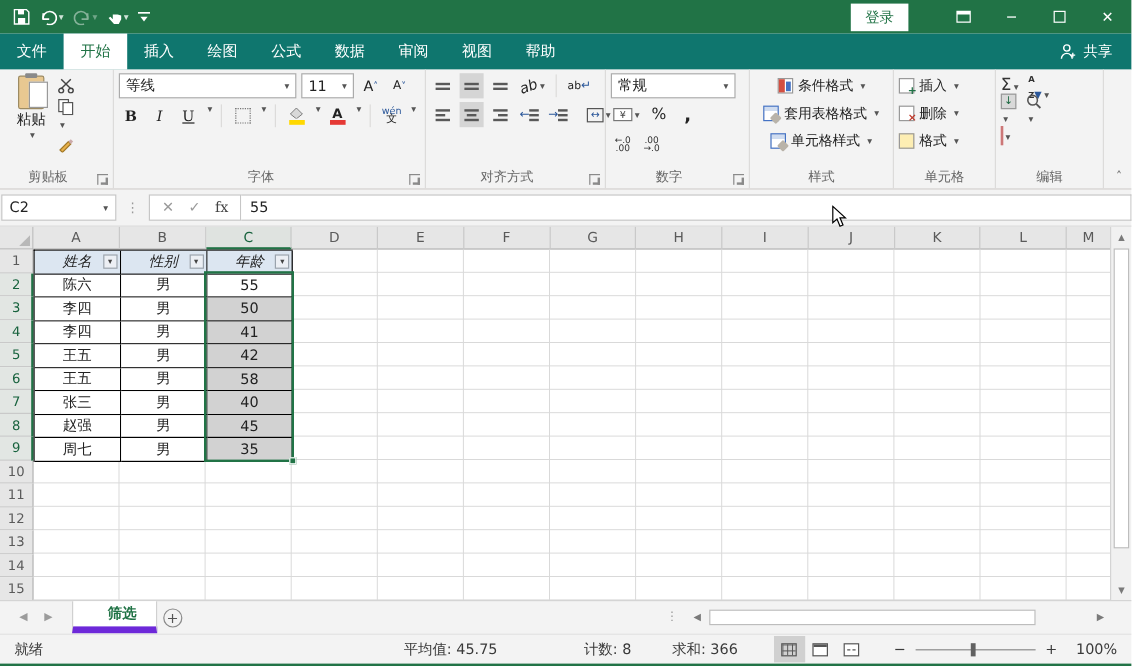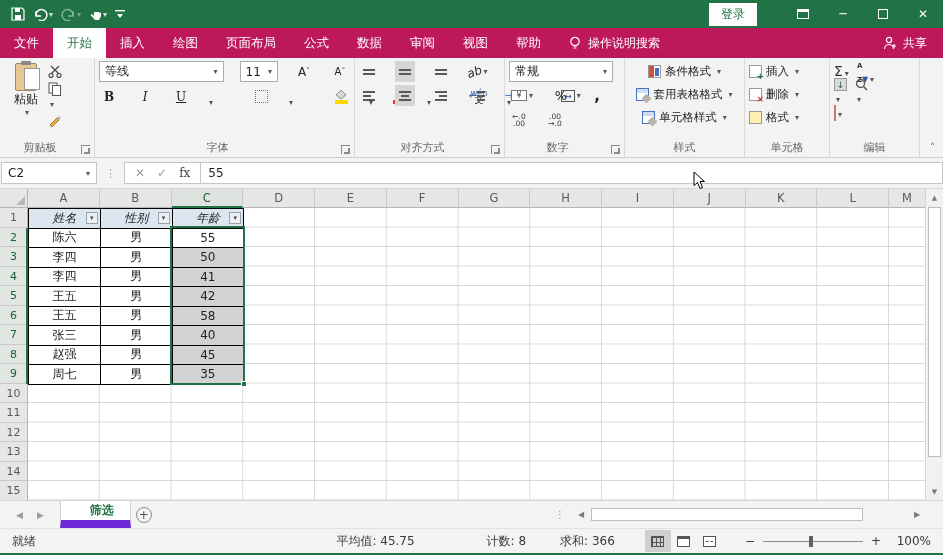--- a/index.html
+++ b/index.html
@@ -14,21 +14,21 @@
   .qat-btn .dd { font-size: 8px; margin-left: 1px; color: #cfe3d8; }
   .dim { opacity: .45; }
   .title { position: absolute; left: 0; right: 0; text-align: center; font-size: 12.5px; color: #fff; pointer-events: none; }
   .tb-right { margin-left: auto; display: flex; align-items: center; height: 100%; }
   .login-btn { background: #fff; color: #217346; border: none; font-size: 12px; padding: 3px 12px; margin-right: 26px; font-family: inherit; }
   .winbtn { width: 40px; height: 28px; display: flex; align-items: center; justify-content: center; color: #fff; font-size: 12px; }
   .maxbox { width: 10px; height: 10px; border: 1px solid #fff; display: inline-block; }
   .ribopt { width: 12px; height: 10px; border: 1px solid #fff; border-top-width: 3px; display: inline-block; }
 
   
-  .tabrow { height: 30px; background: #be185d; display: flex; align-items: stretch; color: #fff; flex: 0 0 auto; }
+  .tabrow { height: 30px; background: #0f766e; display: flex; align-items: stretch; color: #fff; flex: 0 0 auto; }
   .mtab { padding: 7px 14px 6px; font-size: 12.5px; display: flex; align-items: center; }
   .mtab.active { background: #fff; color: #217346; }
   .search-box { display: flex; align-items: center; gap: 7px; padding: 0 14px; color: #fff; }
   .share { margin-left: auto; display: flex; align-items: center; gap: 6px; padding-right: 16px; }
 
   
   .ribbon { height: 100px; background: #f3f3f3; border-bottom: 1px solid #d2d0ce; display: flex; position: relative; flex: 0 0 auto; }
   .rgroup { position: relative; border-right: 1px solid #dcdbda; padding: 3px 4px 16px; display: flex; }
   .glabel { position: absolute; bottom: 2px; left: 0; right: 14px; text-align: center; font-size: 11px; color: #666; }
   .glabel.center { right: 0; }
@@ -44,21 +44,21 @@
   
   .g-clip { width: 95px; }
   .paste-big { display: flex; flex-direction: column; align-items: center; width: 44px; padding-top: 2px; }
   .clip-col { display: flex; flex-direction: column; gap: 4px; padding-top: 4px; }
   .clipboard-ic { width: 22px; height: 28px; background: #e8c891; border: 1px solid #9c8a62; border-radius: 2px; position: relative; }
   .clipboard-ic::before { content:""; position: absolute; left: 5px; top: -3px; width: 10px; height: 4px; background: #8a8a8a; border-radius: 1px; }
   .clipboard-ic::after { content:""; position: absolute; right: -4px; top: 4px; width: 14px; height: 20px; background: #fff; border: 1px solid #999; }
 
   
   .g-font { width: 260px; flex-direction: column; gap: 4px; }
-  .frow { display: flex; align-items: flex-end; gap: 16px; }
+  .frow { display: flex; align-items: flex-start; gap: 4px; }
   .bld { font-weight: bold; font-family: "DejaVu Serif", serif; }
   .ita { font-style: italic; font-family: "DejaVu Serif", serif; }
   .und { text-decoration: underline; font-family: "DejaVu Serif", serif; }
   .border-ic { width: 13px; height: 13px; border: 1px dotted #767676; }
   .colorbar { display:flex; flex-direction: column; align-items: center; line-height: 10px; }
   .bar { width: 13px; height: 4px; margin-top: 1px; }
   .phon { font-size: 8px; line-height: 7px; color: #2b579a; text-align: center; }
 
   
   .g-align { width: 150px; flex-direction: column; gap: 3px; }
@@ -135,21 +135,21 @@
   .fillhandle { position: absolute; right: -4px; bottom: -4px; width: 6px; height: 6px; background: #217346; border: 1px solid #fff; }
   .vscroll { position: absolute; right: 0; top: 0; width: 18px; height: 100%; background: #f1f1f1; border-left: 1px solid #d4d4d4; }
   .vs-arrow { height: 17px; display: flex; align-items: center; justify-content: center; font-size: 7px; color: #7a7a7a; }
   .vs-thumb { position: absolute; left: 2px; right: 2px; top: 18px; height: 250px; background: #fff; border: 1px solid #bdbdbd; }
   .vs-down { position: absolute; bottom: 0; left: 0; right: 0; }
 
   
   .sheetbar { height: 28px; background: #f3f3f3; display: flex; align-items: stretch; flex: 0 0 auto; border-top: 1px solid #d4d4d4; }
   .snav { display: flex; align-items: center; gap: 14px; padding: 0 16px; color: #9b9b9b; font-size: 9px; }
   .stab { padding: 0 16px; display: flex; align-items: center; font-size: 12px; background: #f3f3f3; border-right: 1px solid #d0d0d0; border-left: 1px solid #d0d0d0; color: #444; }
-  .stab.active { background: #fff; color: #217346; font-weight: bold; border-bottom: 8px solid #6d28d9; padding-left: 29px; }
+  .stab.active { background: #fff; color: #217346; font-weight: bold; border-bottom: 6px solid #6d28d9; padding-left: 29px; }
   .addsheet { width: 26px; display: flex; align-items: center; justify-content: center; }
   .addsheet span { width: 16px; height: 16px; border: 1px solid #8a8a8a; border-radius: 50%; font-size: 12px; line-height: 14px; text-align: center; color: #555; }
   .splitter { display: flex; align-items: center; color: #999; font-size: 10px; margin: 0 8px 0 auto; }
   .hscroll { width: 352px; display: flex; align-items: center; margin-right: 18px; }
   .hs-arrow { width: 16px; text-align: center; font-size: 8px; color: #7a7a7a; }
   .hs-track { flex: 1; height: 15px; position: relative; }
   .hs-thumb { position: absolute; left: 2px; top: 1px; width: 272px; height: 13px; background: #fff; border: 1px solid #bdbdbd; }
 
   
   .statusbar { height: 27px; background: #f3f3f3; border-top: 1px solid #e1e1e1; border-bottom: 2px solid #217346; display: flex; align-items: center; padding: 0 12px; color: #3a3a3a; flex: 1; }
@@ -223,33 +223,25 @@
         </span>
       <span class="winbtn">✕</span>
     </div>
   </div>
 
   <div class="tabrow">
     <span class="mtab">文件</span>
     <span class="mtab active">开始</span>
     <span class="mtab">插入</span>
     <span class="mtab">绘图</span>
-    <span class="mtab">页面布局</span>
     <span class="mtab">公式</span>
     <span class="mtab">数据</span>
     <span class="mtab">审阅</span>
     <span class="mtab">视图</span>
     <span class="mtab">帮助</span>
-    <span class="search-box">
-      <svg width="12" height="15" viewBox="0 0 12 15">
-          <circle cx="6" cy="5.5" r="4.2" fill="none" stroke="#fff" stroke-width="1.2"></circle>
-          <path d="M4.5 10 h3 M4.5 12 h3" stroke="#fff" stroke-width="1.1"></path>
-        </svg>
-      <span>操作说明搜索</span>
-    </span>
     <span class="share">
       <svg width="14" height="14" viewBox="0 0 14 14">
           <circle cx="6" cy="4" r="2.6" fill="none" stroke="#fff" stroke-width="1.2"></circle>
           <path d="M1.5 13 a4.5 4.5 0 0 1 9 0" fill="none" stroke="#fff" stroke-width="1.2"></path>
           <path d="M11 8 v4 M9 10 h4" stroke="#fff" stroke-width="1.1"></path>
         </svg>
       <span>共享</span>
     </span>
   </div>
 

